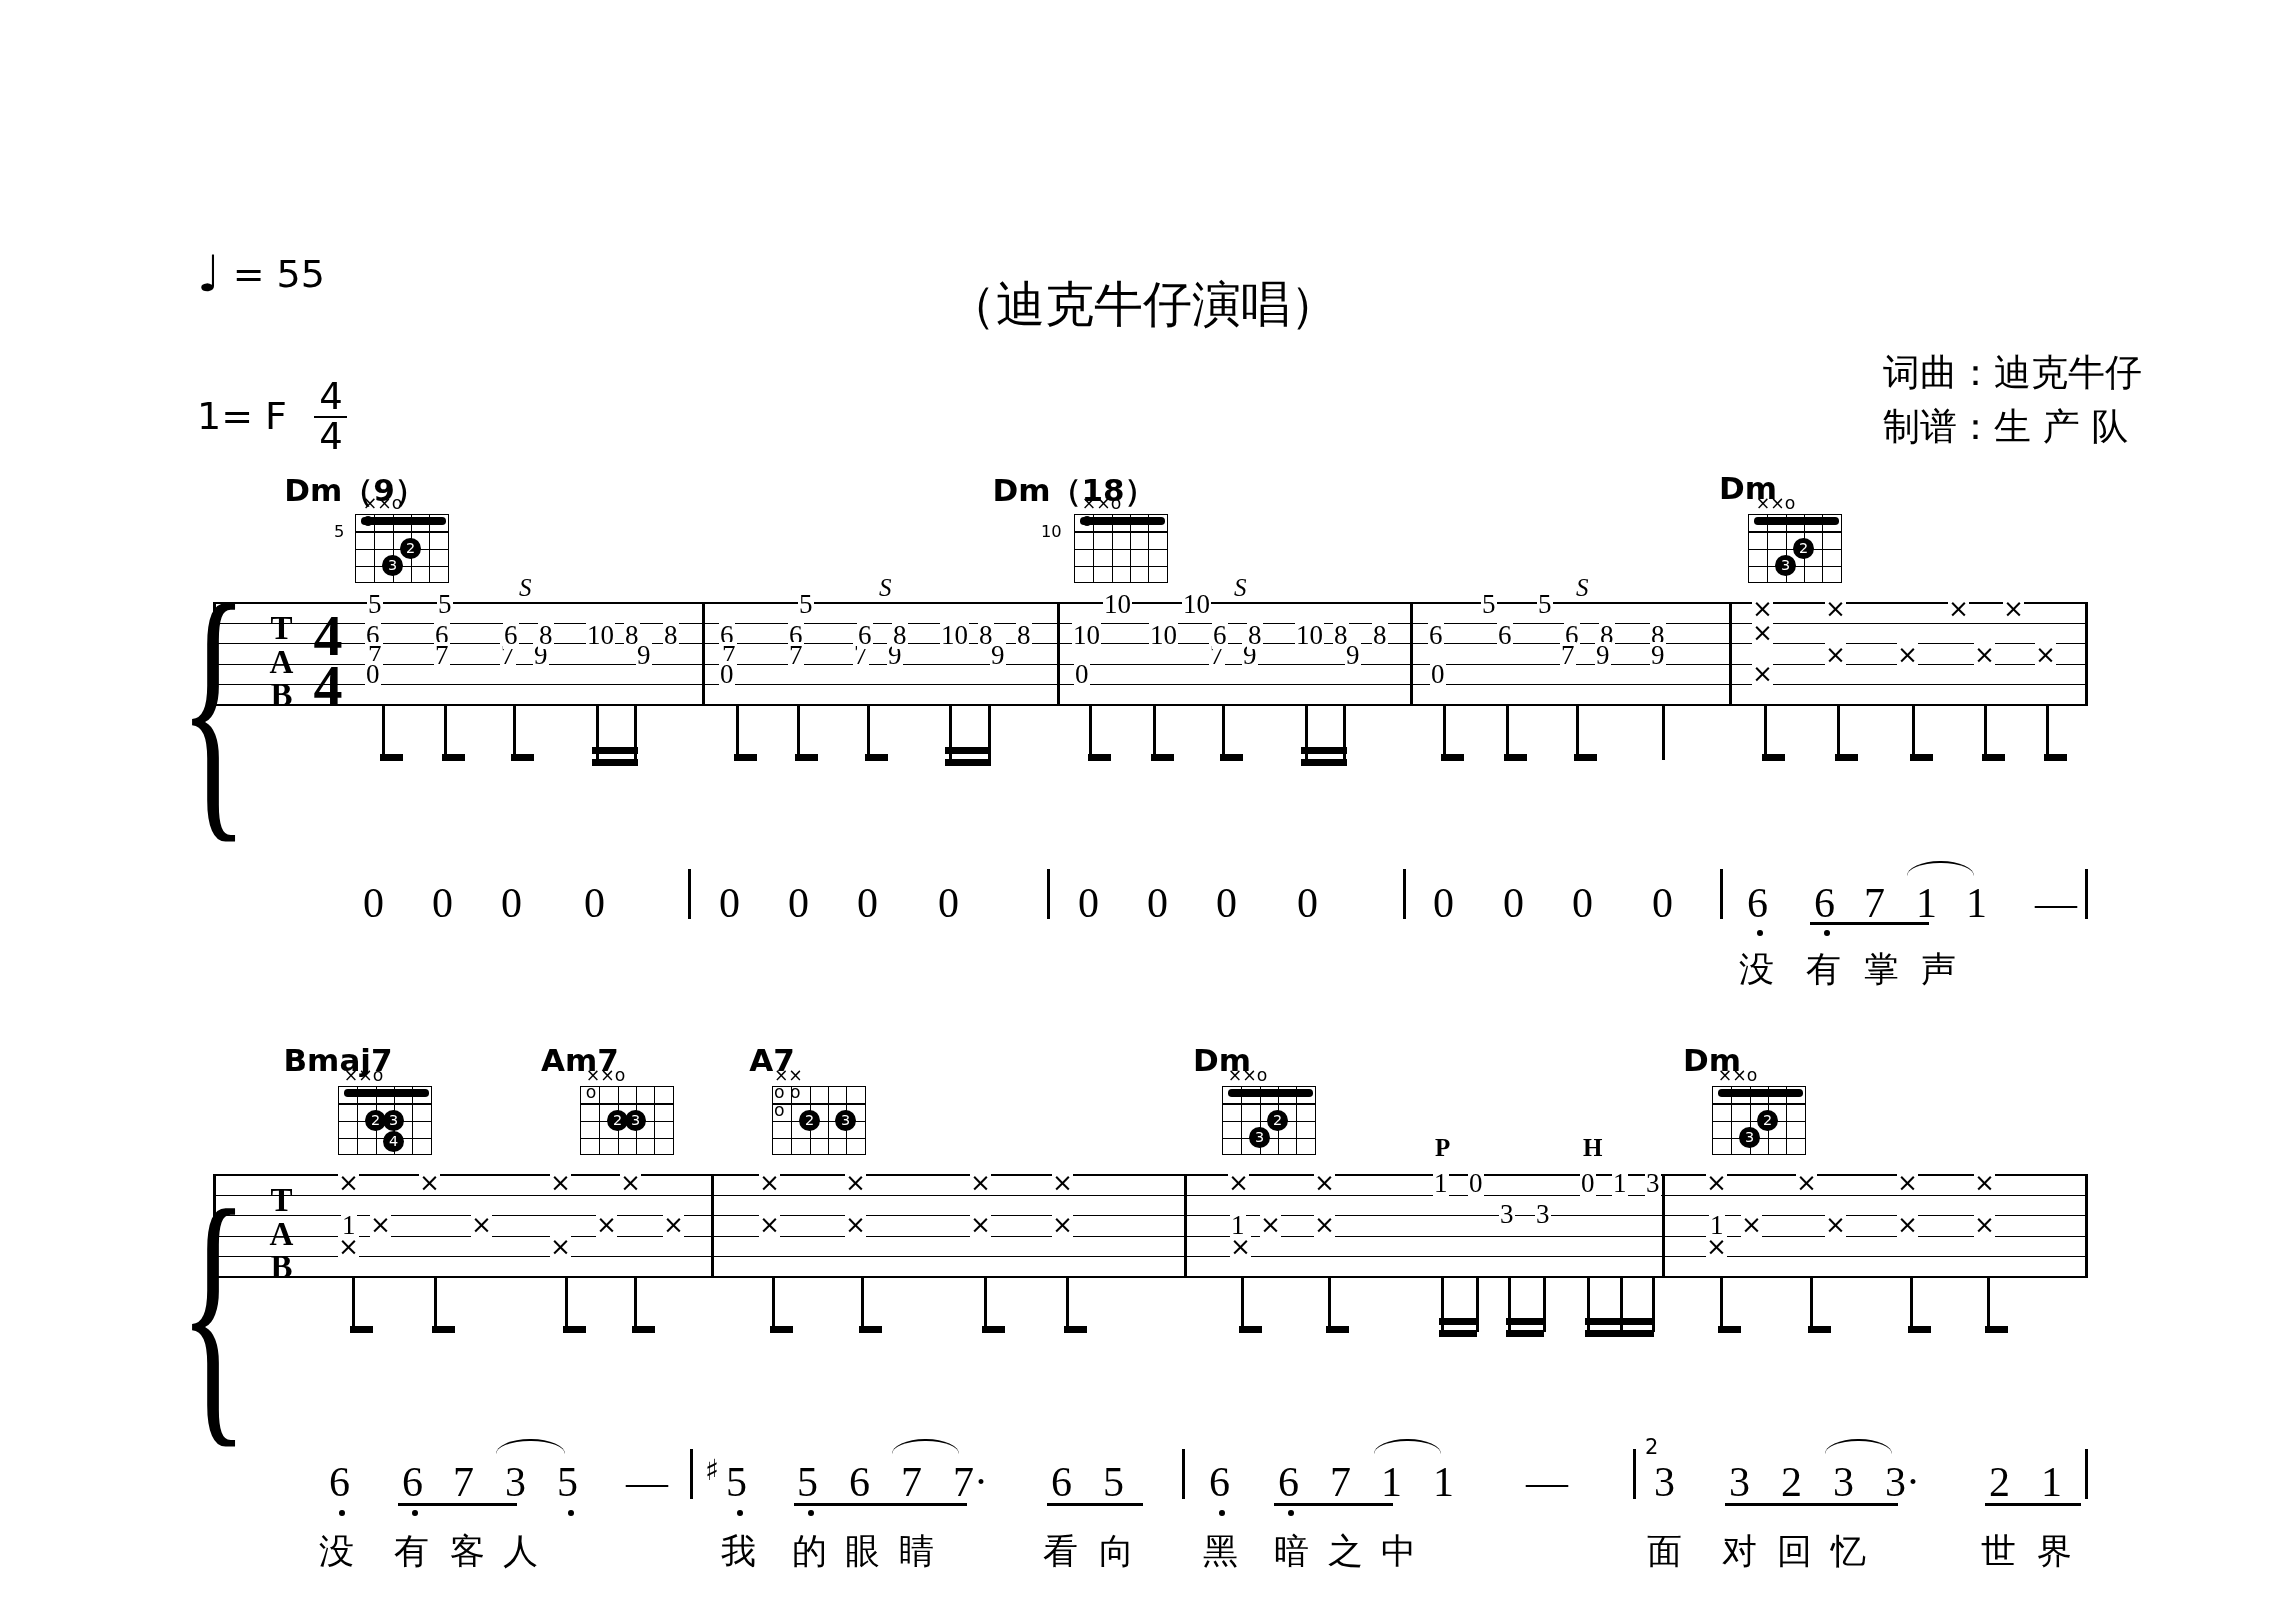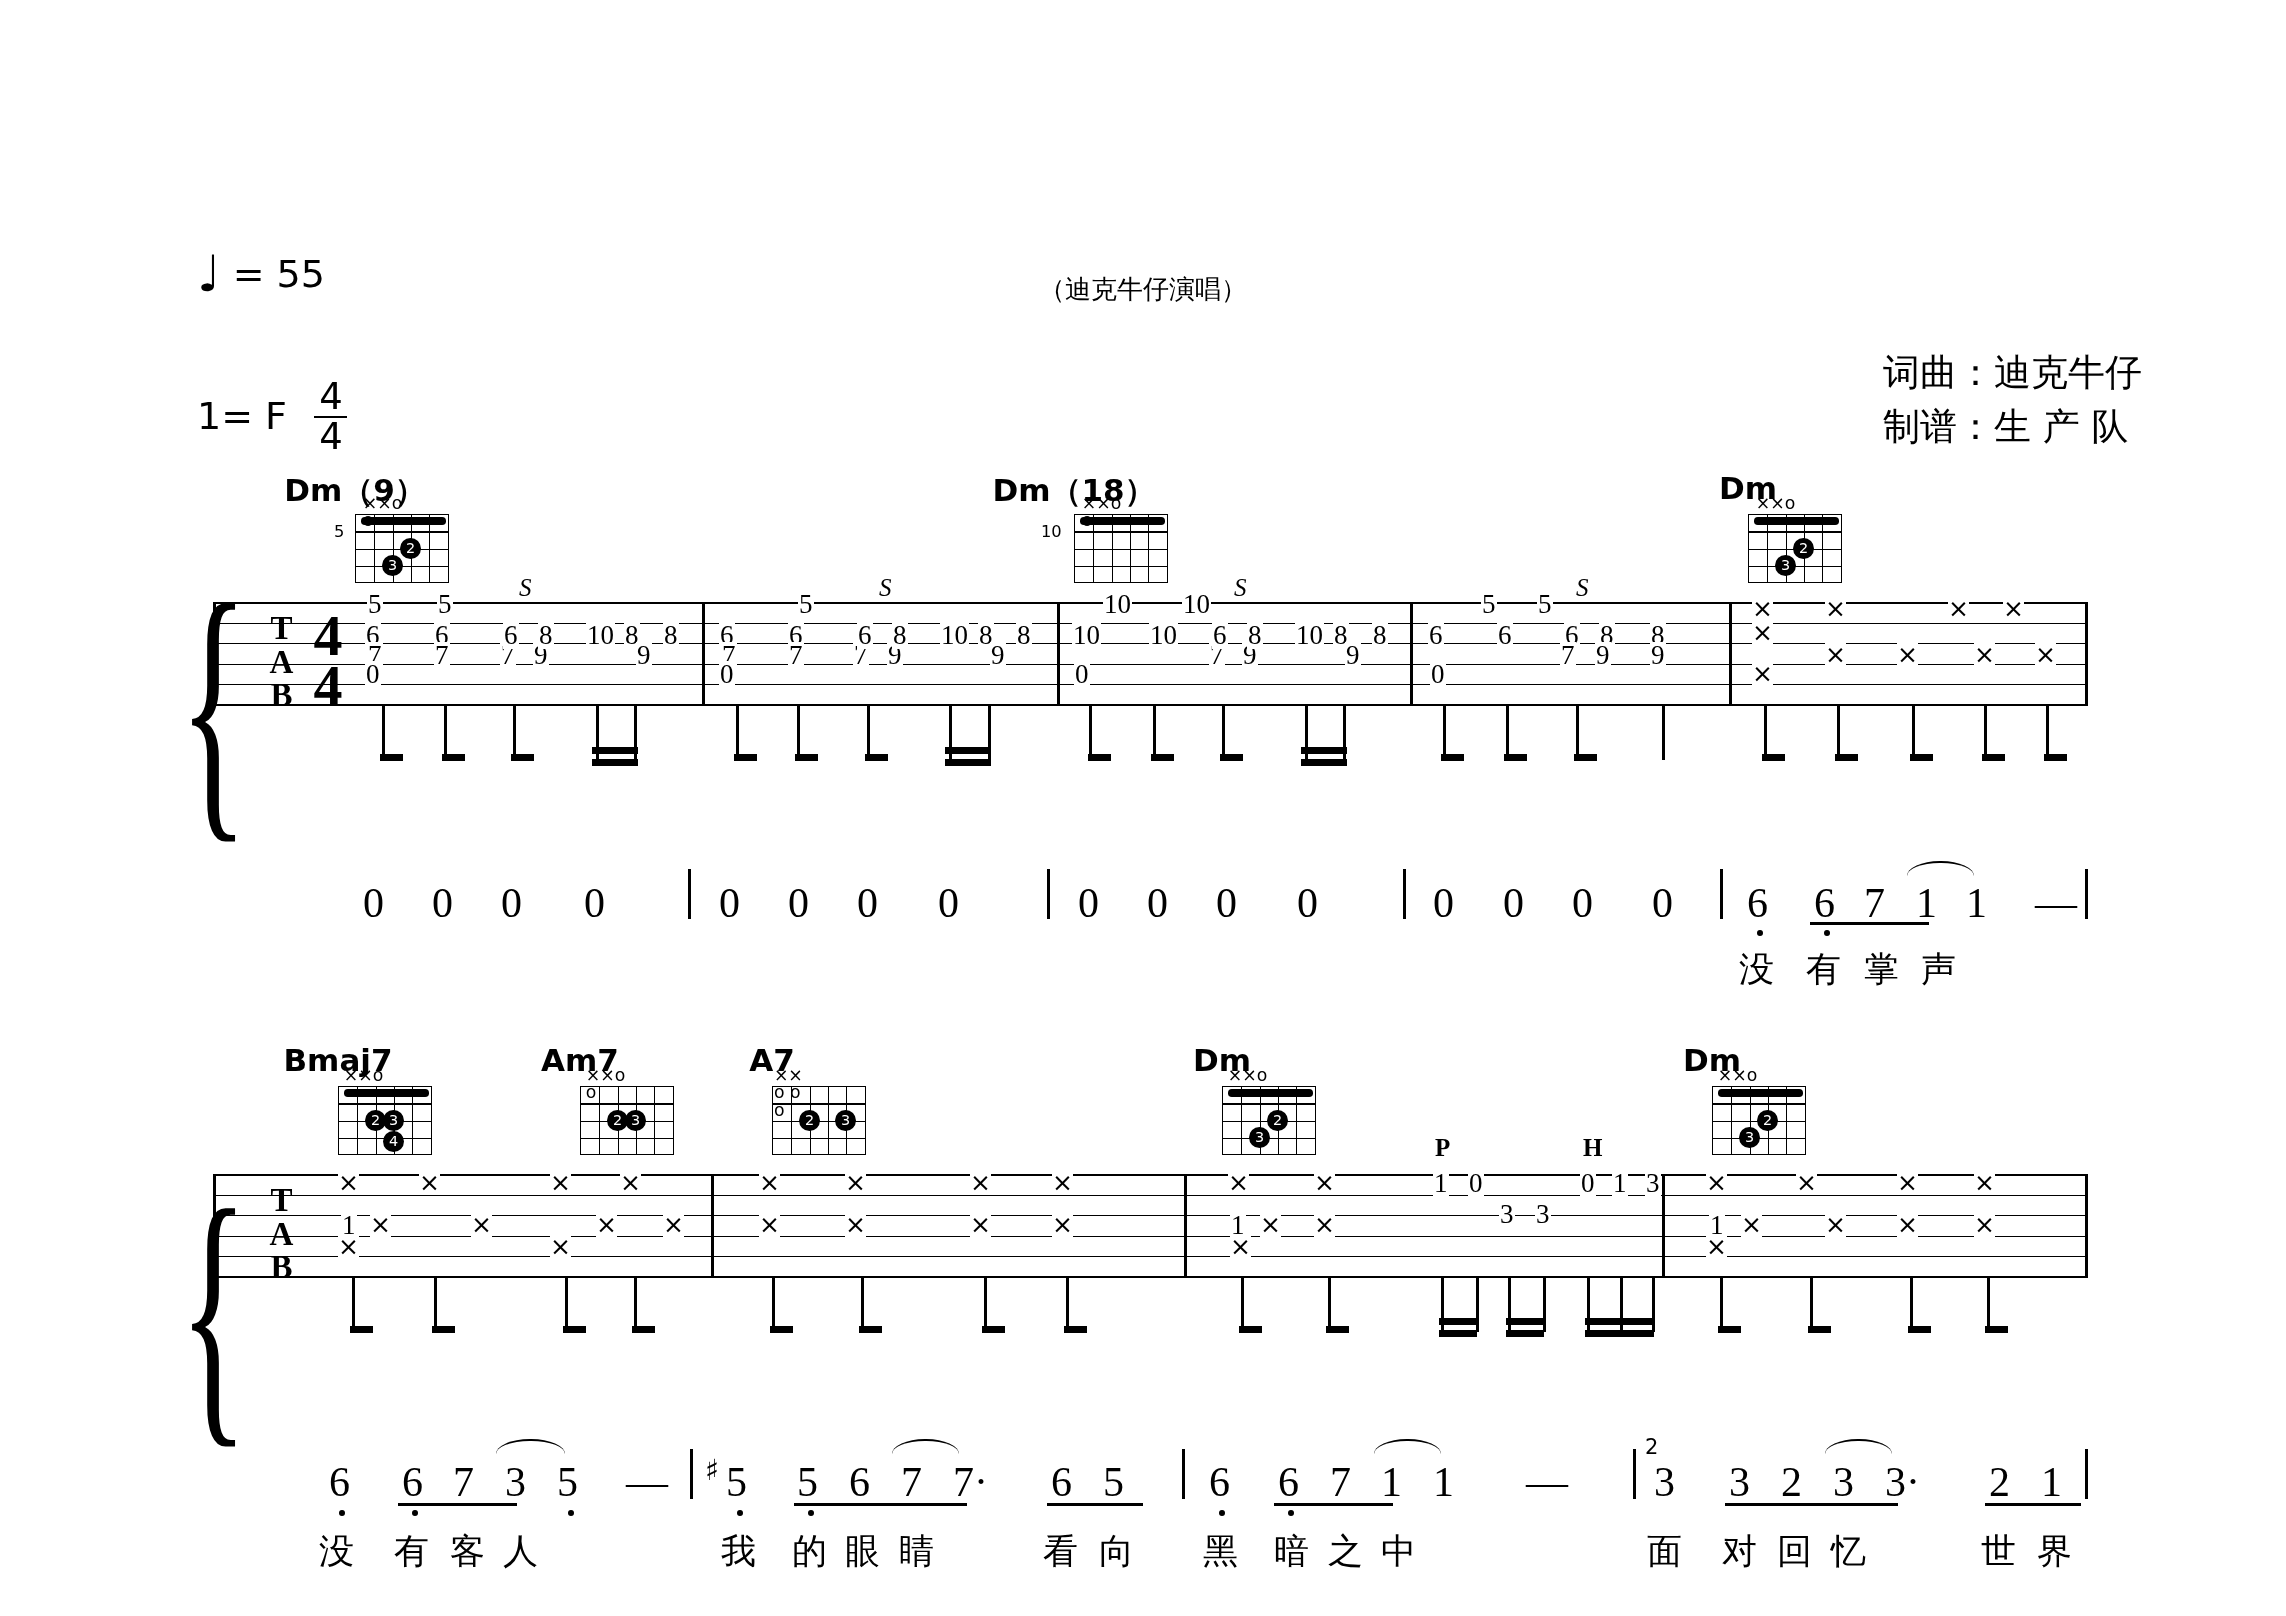--- a/index.html
+++ b/index.html
@@ -33,21 +33,21 @@
     font-weight: bold;
     letter-spacing: 5.8px;
     font-family: "DejaVu Sans", sans-serif;
   }
   .subtitle {
     position: absolute;
     top: 272px;
     left: 0;
     width: 2286px;
     text-align: center;
-    font-size: 26px;
+    font-size: 49px;
     font-family: "DejaVu Sans", sans-serif;
   }
   .tempo {
     position: absolute;
     top: 252px;
     left: 197px;
     font-size: 38px;
     font-family: "DejaVu Sans", sans-serif;
     white-space: nowrap;
   }

